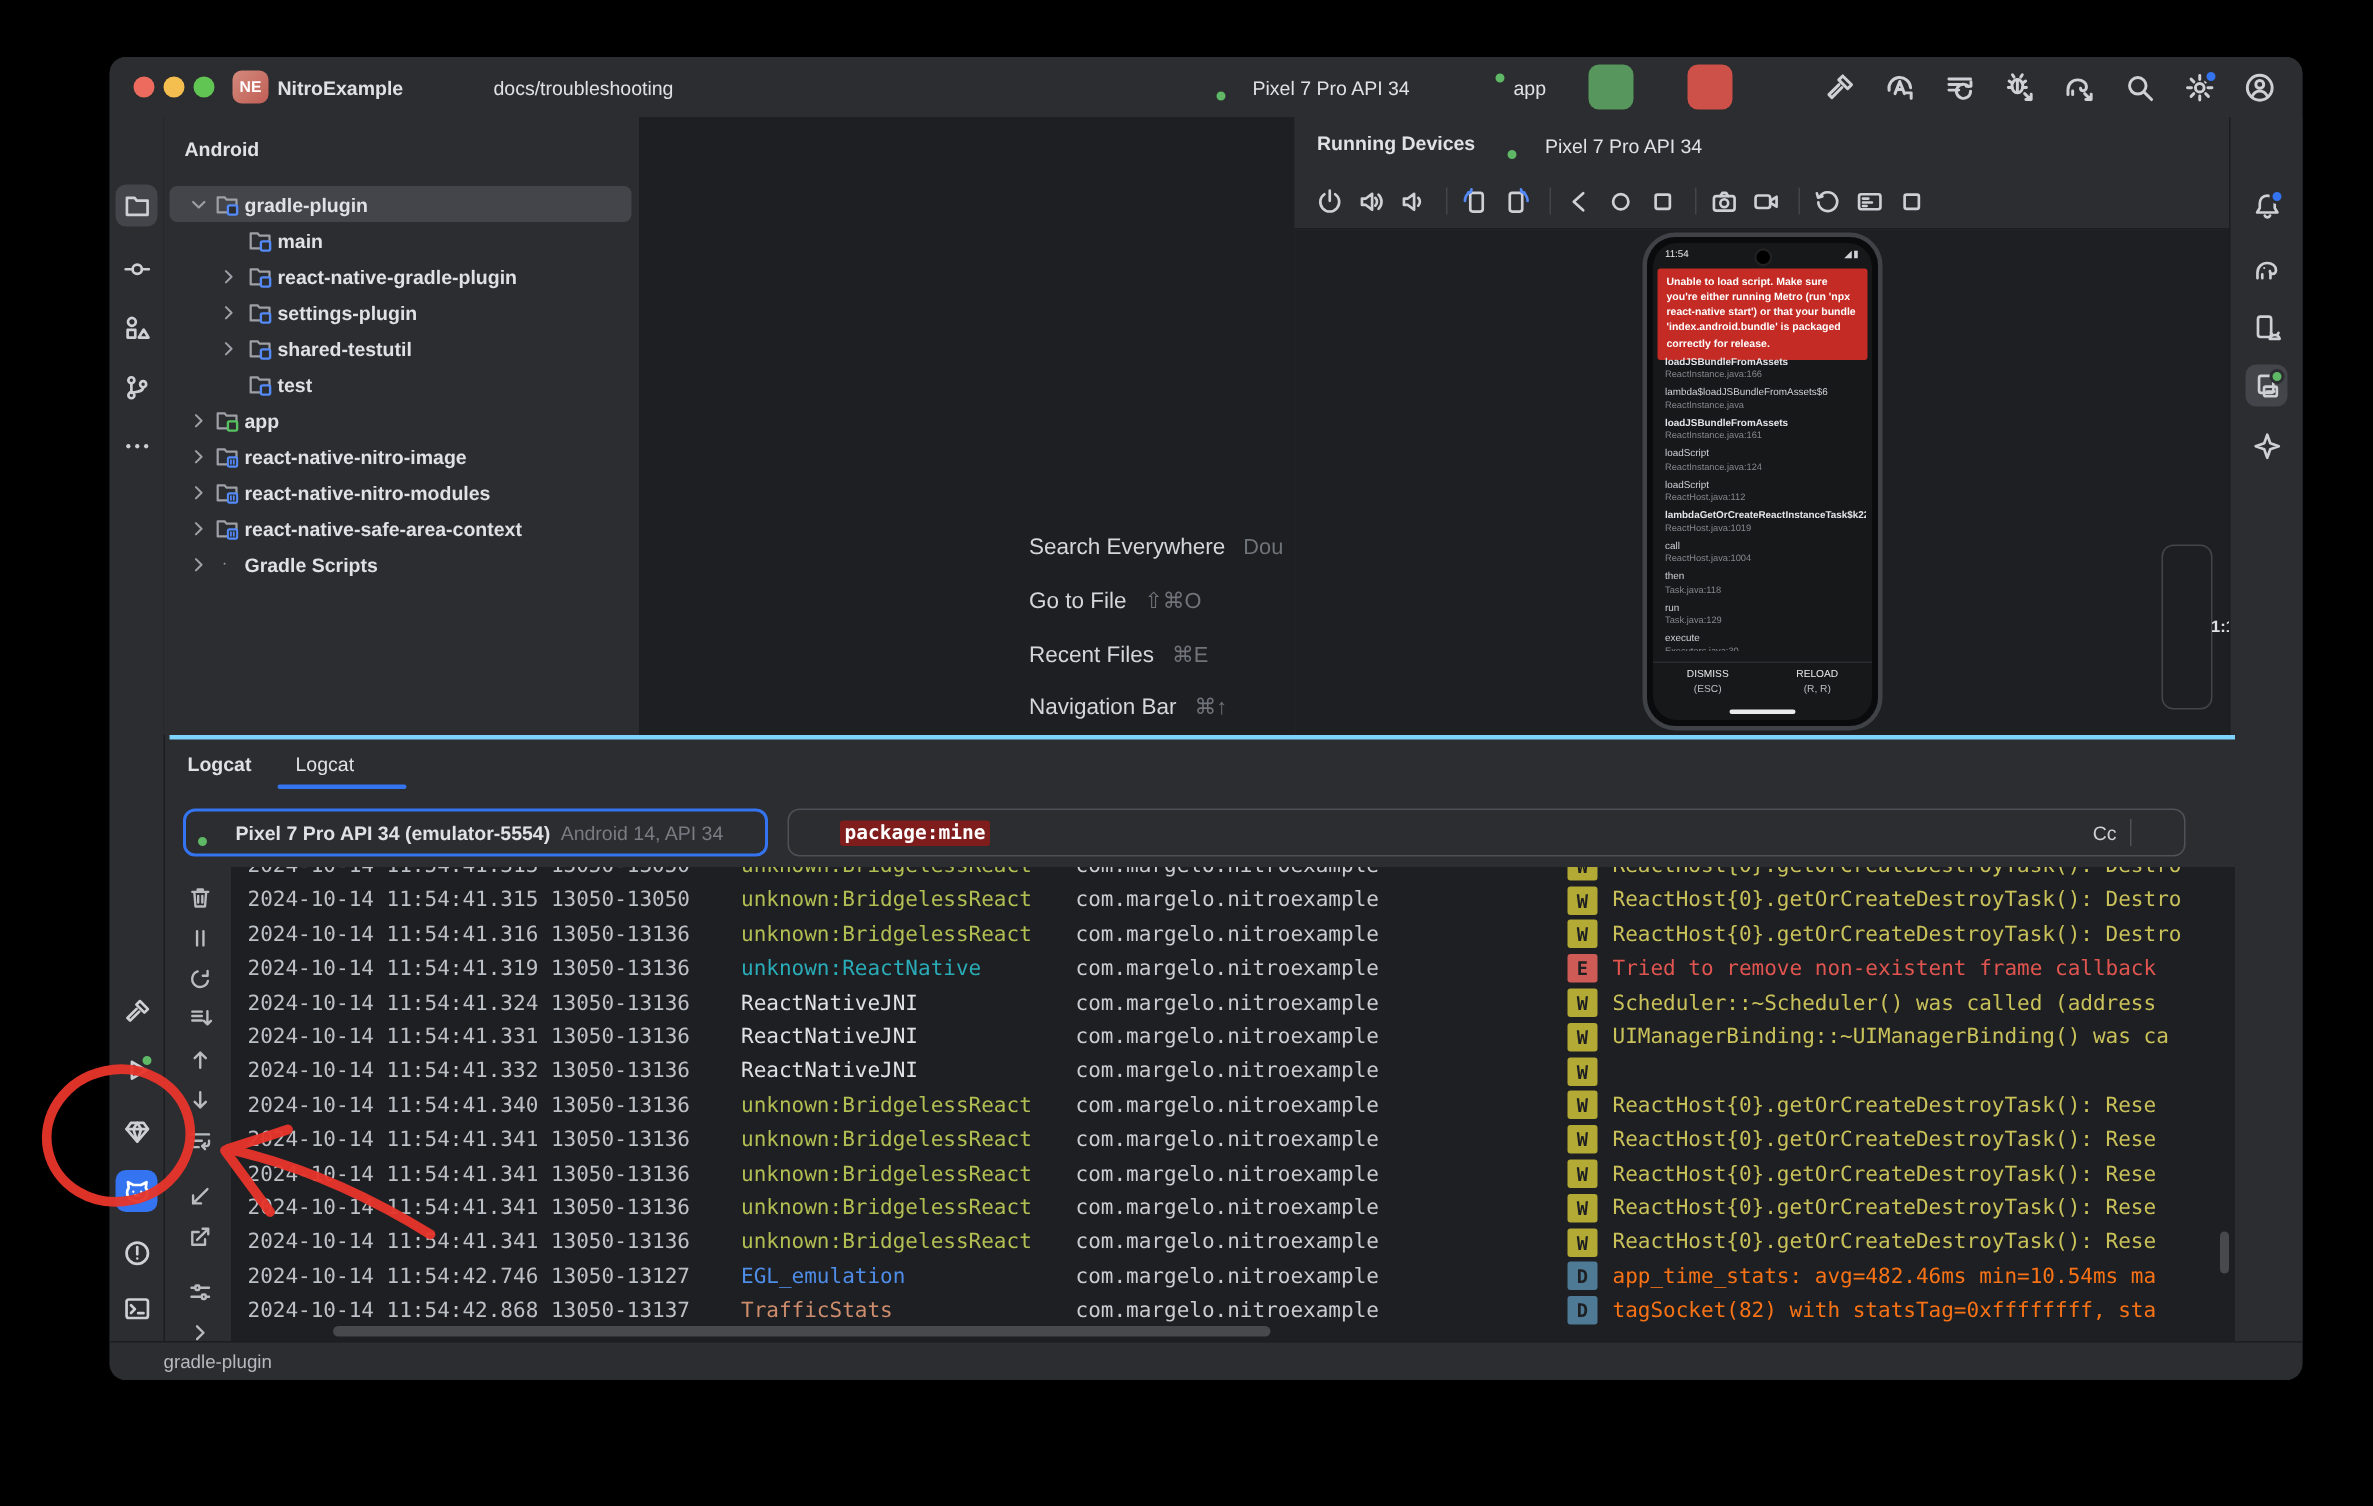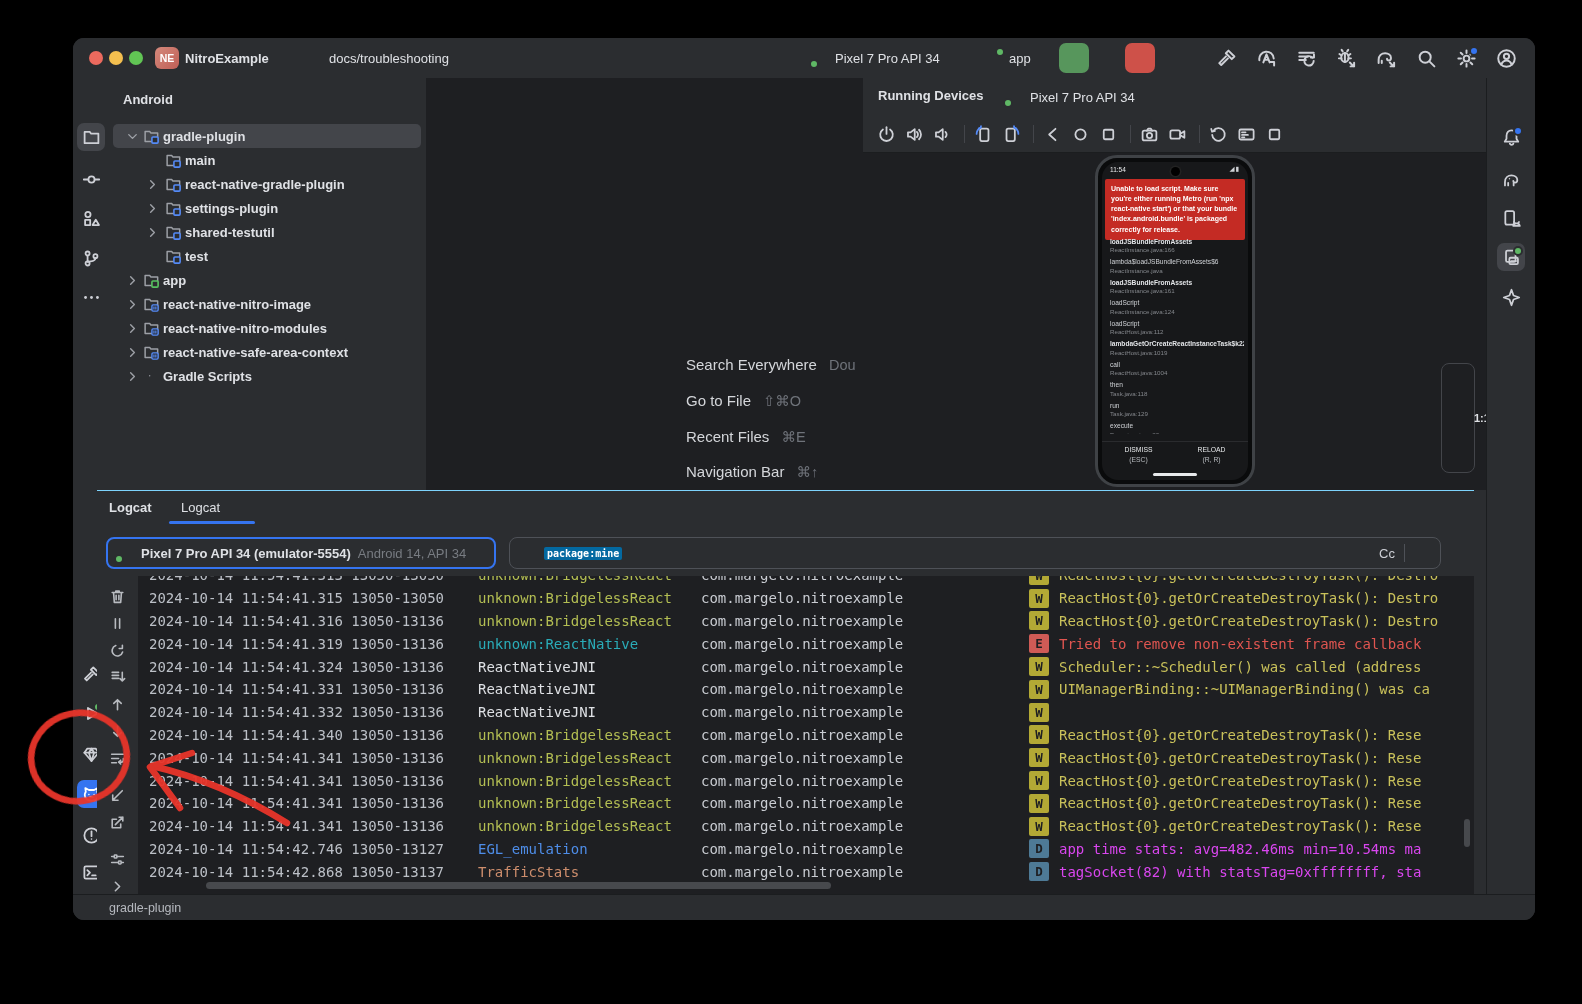--- a/index.html
+++ b/index.html
@@ -88,38 +88,38 @@
     color:#e8eaec;font-size:6.8px;line-height:1.5;}
   .gesture{position:absolute;left:50%;bottom:4px;width:44px;height:3px;margin-left:-22px;
     background:#e8eaec;border-radius:2px;}
   
   .zoomctl{position:absolute;left:578px;top:210px;width:32px;height:108px;border:1px solid #43454a;
     border-radius:8px;display:flex;flex-direction:row;align-items:center;justify-content:space-around;
     color:#ced0d6;}
   .zoomctl .icon{width:16px;height:16px;}
   .zoomctl .ratio{font-size:11px;font-weight:bold;color:#dfe1e5;}
   
-  .logcat{position:absolute;left:24px;top:452px;width:1377px;height:404px;background:#2b2d30;
-    border-top:1px solid #7dd3fc;}
+  .logcat{position:absolute;left:40px;top:452px;width:1377px;height:404px;background:#2b2d30;
+    border-top:3px solid #7dd3fc;}
   .lc-title{position:absolute;left:12px;top:9px;color:#dfe1e5;font-size:13px;font-weight:bold;}
   .lc-tab{position:absolute;left:84px;top:0;height:33px;display:flex;align-items:center;gap:9px;
     color:#dfe1e5;font-size:13px;}
   .lc-underline{position:absolute;left:72px;top:30px;width:86px;height:3px;background:#3574f0;border-radius:2px;}
   .lc-plus{position:absolute;left:166px;top:7px;}
   .lc-right{position:absolute;right:14px;top:7px;display:flex;gap:10px;}
   .devbox{position:absolute;left:9px;top:46px;width:390px;height:32px;border:2px solid #3574f0;
     border-radius:8px;background:#2b2d30;display:flex;align-items:center;padding:0 8px;gap:7px;
     box-sizing:border-box;font-size:13px;white-space:nowrap;overflow:hidden;}
   .devbox .nm{color:#dfe1e5;font-weight:bold;}
   .devbox .dt{color:#787c82;}
   .devbox .chev{margin-left:auto;flex:none;color:#9da0a6;}
   .filterbox{position:absolute;left:412px;top:46px;width:932px;height:32px;border:1px solid #4e5157;
     border-radius:8px;display:flex;align-items:center;padding:0 8px;gap:8px;box-sizing:border-box;}
-  .filterval{font-family:"DejaVu Sans Mono",monospace;font-size:10px;font-weight:bold;color:#fff;
-    background:#0369a1;padding:1px 3px;border-radius:2px;}
+  .filterval{font-family:"DejaVu Sans Mono",monospace;font-size:13px;font-weight:bold;color:#fff;
+    background:#7f1d1d;padding:1px 3px;border-radius:2px;}
   .filter-icons{margin-left:auto;display:flex;align-items:center;gap:9px;color:#9da0a6;}
   .cc{font-size:13px;color:#ced0d6;}
   .fi-sep{width:1px;height:18px;background:#4e5157;}
   .helpq{position:absolute;left:1356px;top:52px;color:#8e9197;}
   .loggutter{position:absolute;left:0;top:85px;width:41px;bottom:0;display:flex;flex-direction:column;
     align-items:center;padding-top:12px;gap:10px;}
   .loggutter .icon{width:17px;height:17px;color:#b8bbc0;}
   .g-sep{width:18px;height:1px;background:#43454a;}
   .logbg{position:absolute;left:41px;top:85px;right:0;bottom:0;background:#1e1f22;}
   .logview{position:absolute;left:41px;top:85px;right:8px;height:306px;overflow:hidden;}
@@ -127,21 +127,21 @@
   .lr{display:flex;align-items:center;height:22.8px;font-family:"DejaVu Sans Mono",monospace;
     font-size:14px;white-space:nowrap;padding-left:11px;}
   .lr .meta{width:329px;color:#bcc0c7;flex:none;}
   .lr .tag{width:223px;flex:none;}
   .lr .pkg{width:328px;color:#c9ccd2;flex:none;}
   .lr .lv{width:20px;height:19px;flex:none;margin-right:10px;border-radius:2px;color:#1e1f22;
     font-weight:bold;font-size:12.5px;display:flex;align-items:center;justify-content:center;}
   .lr .msg{flex:1;overflow:hidden;}
   .lv.W{background:#b3a935;} .msg.W{color:#c9c15a;}
   .lv.E{background:#cf5b56;} .msg.E{color:#e05550;}
-  .lv.D{background:#4e7a96;} .msg.D{color:#d946ef;}
+  .lv.D{background:#4e7a96;} .msg.D{color:#f97316;}
   .hscroll{position:absolute;left:109px;top:391px;width:625px;height:7px;background:#47494d;border-radius:4px;}
   .vscroll{position:absolute;right:4px;top:328px;width:6px;height:28px;background:#47494d;border-radius:3px;}
   
   .statusbar{position:absolute;left:0;bottom:0;width:100%;height:26px;background:#2b2d30;
     border-top:1px solid #1b1d1f;display:flex;align-items:center;padding:0 14px;box-sizing:border-box;
     color:#b6b9bf;font-size:12.5px;gap:8px;}
   .statusbar .icon{width:14px;height:14px;color:#548af7;}
   .statusbar .right{margin-left:auto;color:#9da0a6;}
   
   .annot{position:absolute;left:0;top:0;width:1582px;height:1004px;pointer-events:none;z-index:60;}

